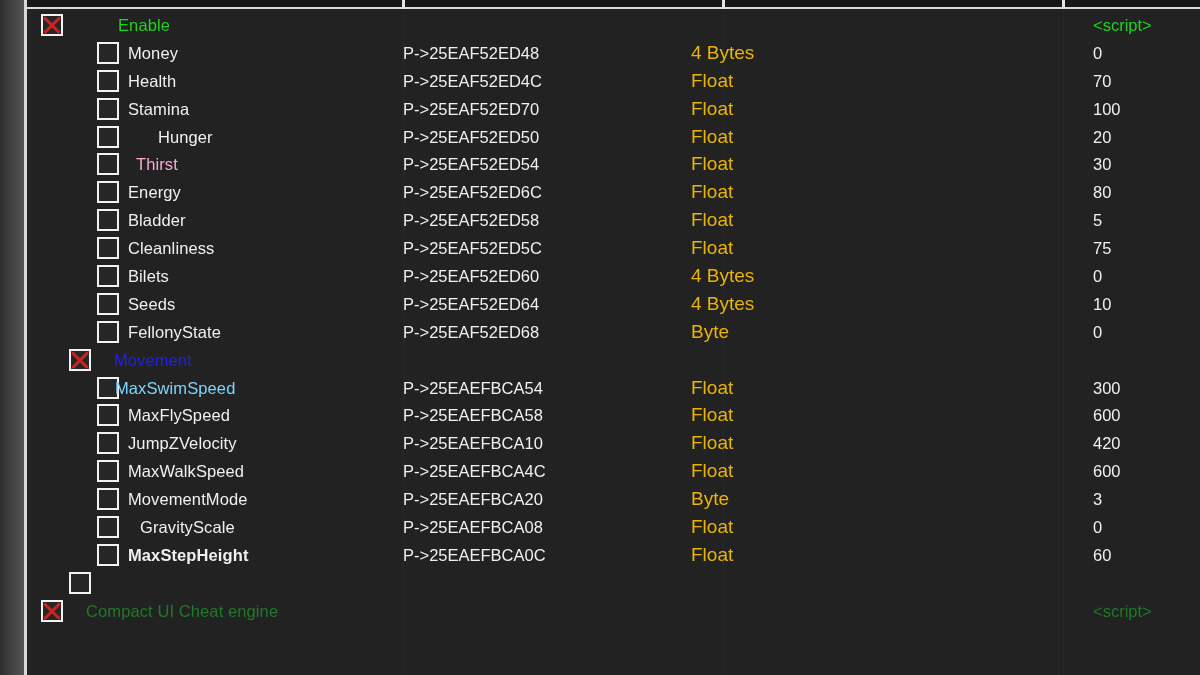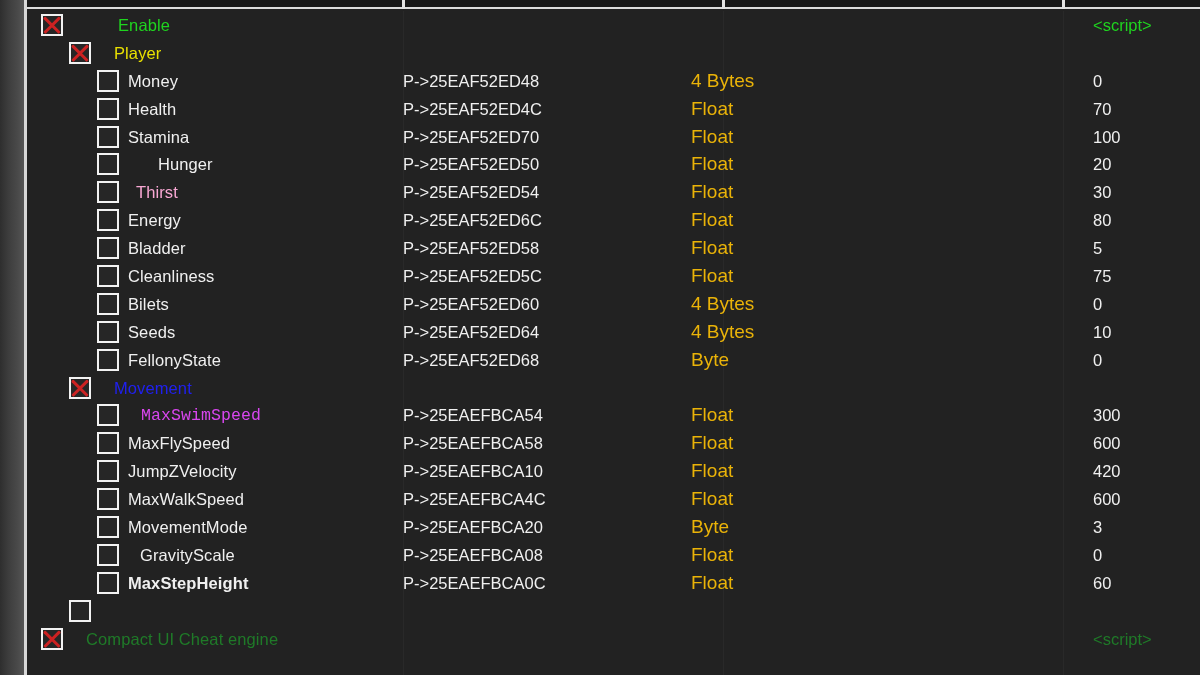--- a/index.html
+++ b/index.html
@@ -180,26 +180,20 @@
 
     <div id="rows">
         <div class="row">
           <div class="cb-wrap" style="left: 14px;">
             <span class="cb checked"></span>
           </div>
           <span class="desc" style="left: 59px; color: rgb(31, 212, 31); margin-left: 32px;">Enable</span>
           <span class="script" style="color: rgb(31, 212, 31);">&lt;script&gt;</span>
         </div>
         <div class="row">
-          <div class="cb-wrap" style="left: 42px;">
-            <span class="cb checked"></span>
-          </div>
-          <span class="desc" style="left: 87px; color: rgb(232, 224, 0);">Player</span>
-        </div>
-        <div class="row">
           <div class="cb-wrap" style="left: 70px;">
             <span class="cb"></span>
           </div>
           <span class="desc" style="left: 101px; color: rgb(240, 240, 240);">Money</span>
           <span class="addr">P-&gt;25EAF52ED48</span>
           <span class="type">4 Bytes</span>
           <span class="value">0</span>
         </div>
         <div class="row">
           <div class="cb-wrap" style="left: 70px;">
@@ -294,21 +288,21 @@
         <div class="row">
           <div class="cb-wrap" style="left: 42px;">
             <span class="cb checked"></span>
           </div>
           <span class="desc" style="left: 87px; color: rgb(32, 32, 238);">Movement</span>
         </div>
         <div class="row">
           <div class="cb-wrap" style="left: 70px;">
             <span class="cb"></span>
           </div>
-          <span class="desc" style="left: 114px; color: #d946ef; font-family: Liberation Mono, monospace;">MaxSwimSpeed</span>
+          <span class="desc" style="left: 88px; color: #7dd3fc;">MaxSwimSpeed</span>
           <span class="addr">P-&gt;25EAEFBCA54</span>
           <span class="type">Float</span>
           <span class="value">300</span>
         </div>
         <div class="row">
           <div class="cb-wrap" style="left: 70px;">
             <span class="cb"></span>
           </div>
           <span class="desc" style="left: 101px; color: rgb(240, 240, 240);">MaxFlySpeed</span>
           <span class="addr">P-&gt;25EAEFBCA58</span>

